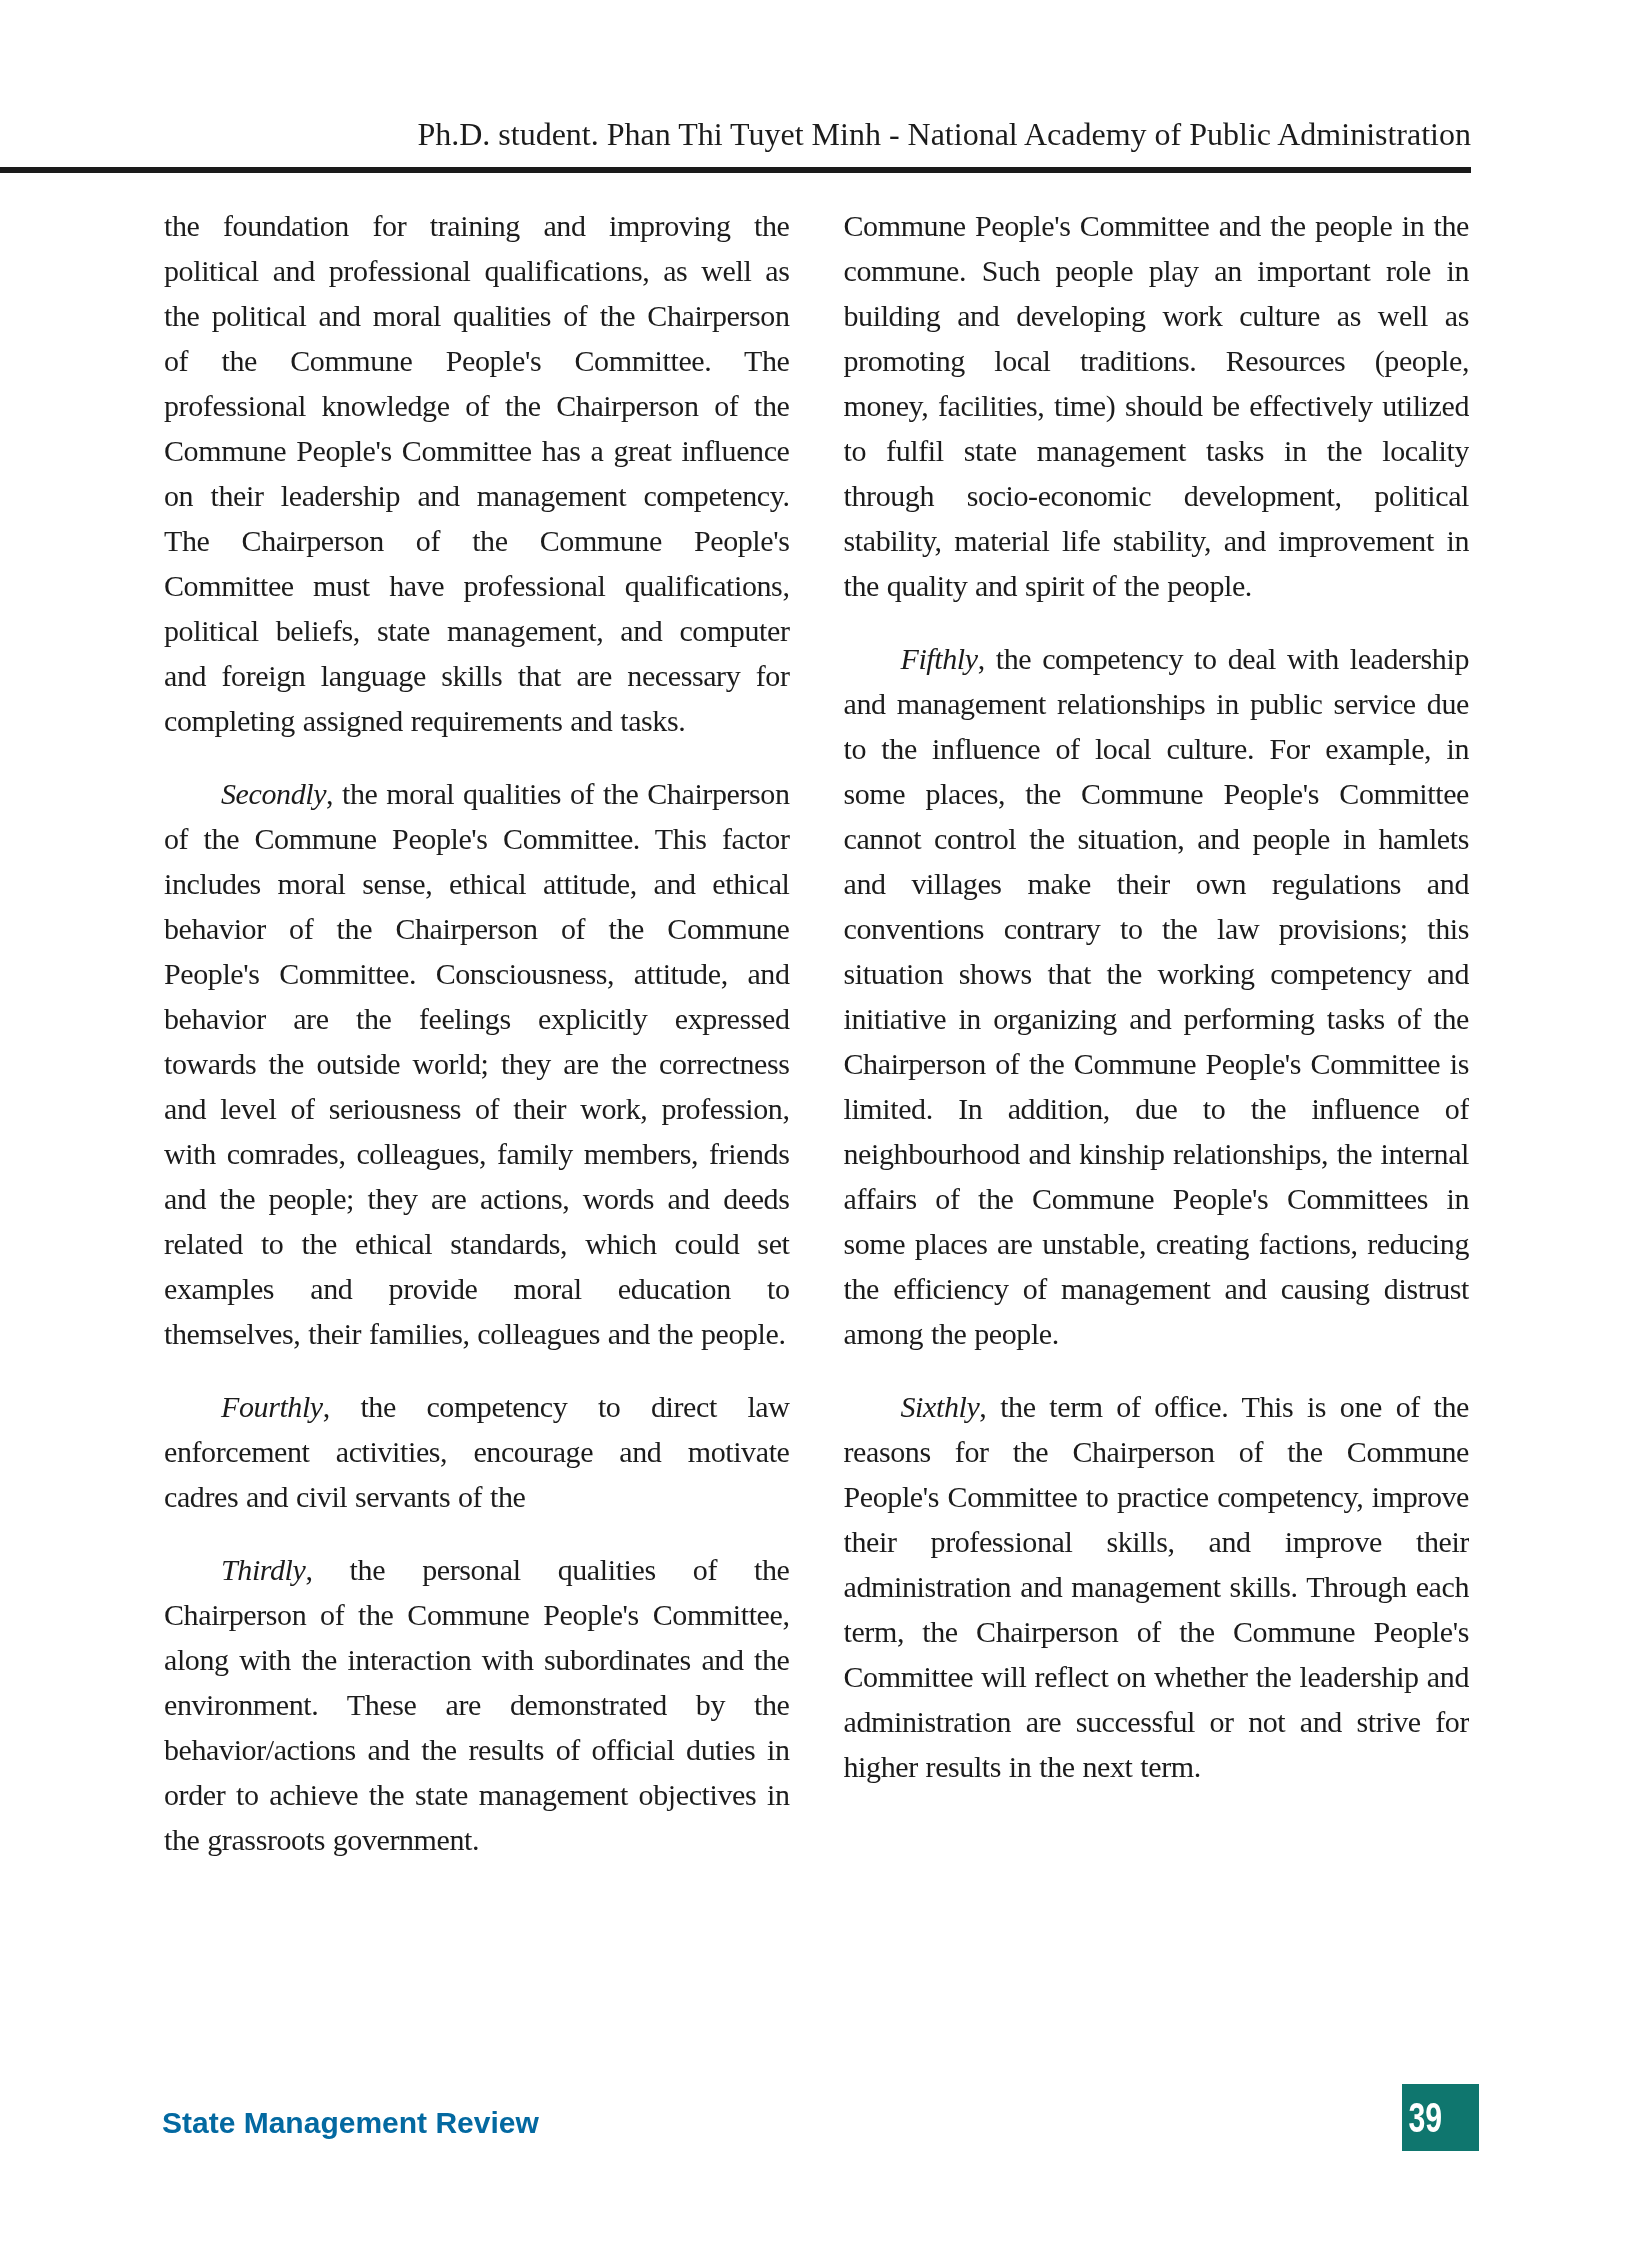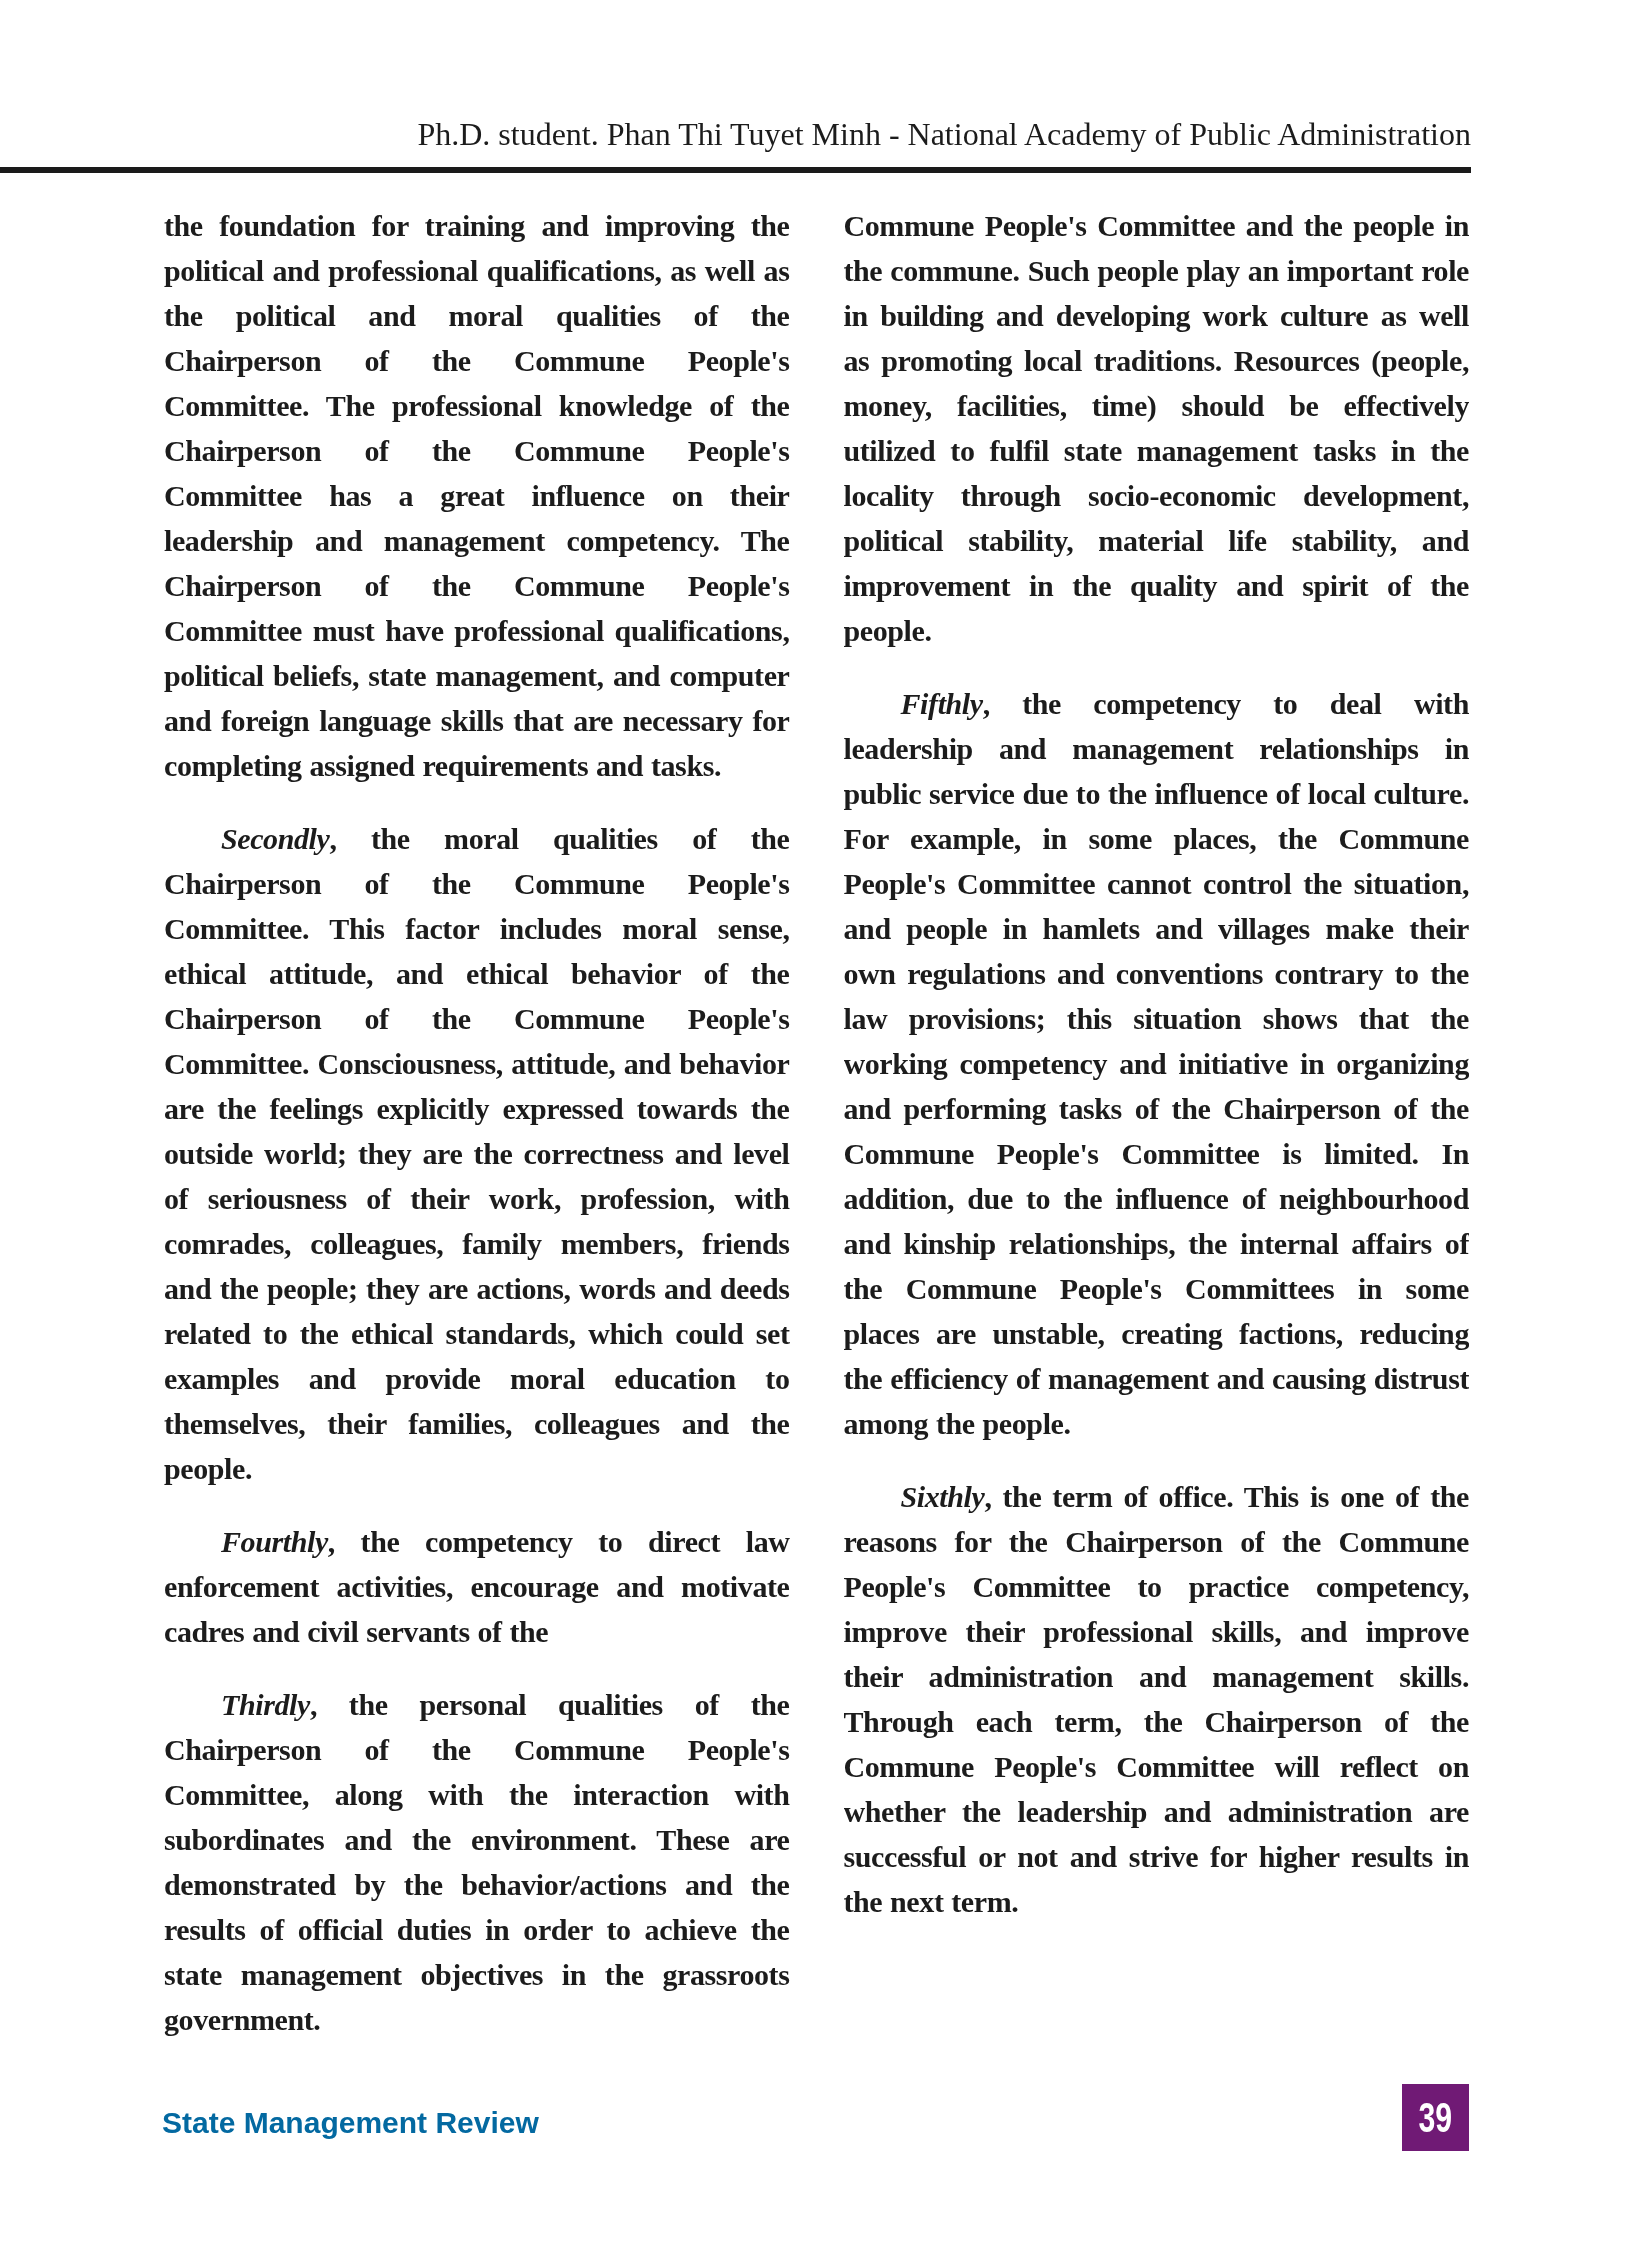--- a/index.html
+++ b/index.html
@@ -35,21 +35,20 @@
     top: 203px;
     left: 164px;
     width: 1305px;
     display: flex;
     gap: 54px;
   }
   .col {
     width: 626px;
     height: 1851px;
     overflow: hidden;
-    font-weight: bold;
   }
   .col p {
     margin: 0;
     font-size: 30px;
     line-height: 45px;
     text-align: justify;
     letter-spacing: -0.4px;
     word-spacing: 0.7px;
   }
   .col p.indent { text-indent: 57px; margin-top: 28px; }
@@ -62,26 +61,26 @@
     font-weight: bold;
     font-size: 30px;
     line-height: 42px;
     color: #0369a1;
     white-space: nowrap;
   }
   .page-number-badge {
     position: absolute;
     left: 1402px;
     top: 2084px;
-    width: 67px;
+    width: 77px;
     height: 67px;
-    background: #701a75;
+    background: #0f766e;
     display: flex;
     align-items: center;
-    justify-content: center;
+    justify-content: flex-start;
   }
   .page-number-badge .num {
     color: #ffffff;
     font-family: "Liberation Sans", "DejaVu Sans", sans-serif;
     font-weight: bold;
     font-size: 42px;
     transform: scaleX(0.72);
     line-height: 1;
   }
 </style>

